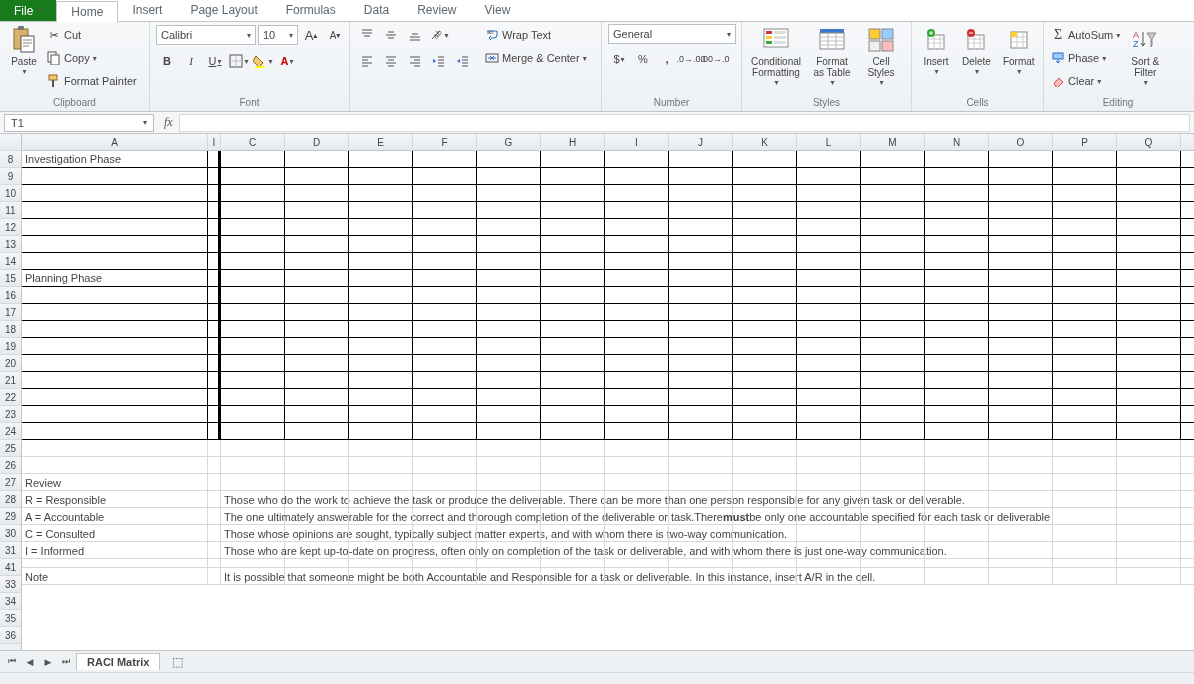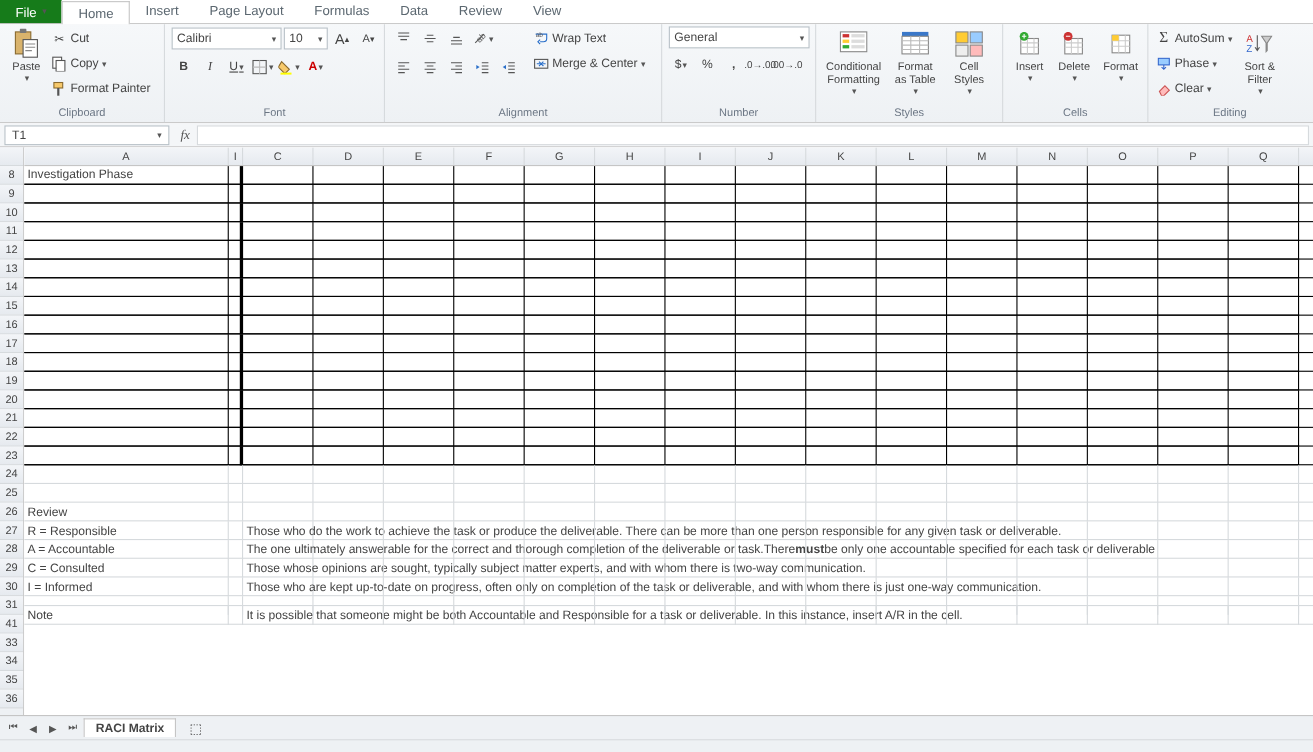--- a/index.html
+++ b/index.html
@@ -244,21 +244,20 @@
                 <rect x="1" y="3" width="12" height="8" fill="none" stroke="#555"></rect>
                 <path d="M3 7h3M8 7h3" stroke="#2a6fc9"></path>
                 <path d="M5 5l2 2-2 2M9 5l-2 2 2 2" stroke="#2a6fc9" fill="none"></path>
               </svg>
             </span>
           <span>Merge &amp; Center</span>
             <span class="dd">▾</span>
         </div>
       </div>
     </div>
-    <div class="label">Alignment</div>
   </div>
 
   <div class="ribbon-group" style="width:140px">
     <div class="content col" style="gap:4px;width:100%">
       <div class="font-select" style="width:128px">
           <span>General</span>
           <span class="dd">▾</span>
         </div>
       <div class="row">
         <div class="tiny-btn">$<span class="dd">▾</span></div>
@@ -593,20 +592,39 @@
           <div class="cell" style="width: 64px;"></div>
           <div class="cell" style="width: 64px;"></div>
           <div class="cell" style="width: 64px;"></div>
           <div class="cell" style="width: 64px;"></div>
           <div class="cell" style="width: 64px;"></div>
           <div class="cell" style="width: 64px;"></div>
           <div class="cell" style="width: 64px;"></div>
           <div class="cell" style="width: 64px;"></div>
         </div>
         <div class="gridrow bordered">
+          <div class="cell bold" style="width: 186px;">Planning Phase</div>
+          <div class="cell thick-right" style="width: 13px;"></div>
+          <div class="cell nowrap" style="width: 64px;"></div>
+          <div class="cell" style="width: 64px;"></div>
+          <div class="cell" style="width: 64px;"></div>
+          <div class="cell" style="width: 64px;"></div>
+          <div class="cell" style="width: 64px;"></div>
+          <div class="cell" style="width: 64px;"></div>
+          <div class="cell" style="width: 64px;"></div>
+          <div class="cell" style="width: 64px;"></div>
+          <div class="cell" style="width: 64px;"></div>
+          <div class="cell" style="width: 64px;"></div>
+          <div class="cell" style="width: 64px;"></div>
+          <div class="cell" style="width: 64px;"></div>
+          <div class="cell" style="width: 64px;"></div>
+          <div class="cell" style="width: 64px;"></div>
+          <div class="cell" style="width: 64px;"></div>
+        </div>
+        <div class="gridrow bordered">
           <div class="cell" style="width: 186px;"></div>
           <div class="cell thick-right" style="width: 13px;"></div>
           <div class="cell nowrap" style="width: 64px;"></div>
           <div class="cell" style="width: 64px;"></div>
           <div class="cell" style="width: 64px;"></div>
           <div class="cell" style="width: 64px;"></div>
           <div class="cell" style="width: 64px;"></div>
           <div class="cell" style="width: 64px;"></div>
           <div class="cell" style="width: 64px;"></div>
           <div class="cell" style="width: 64px;"></div>

